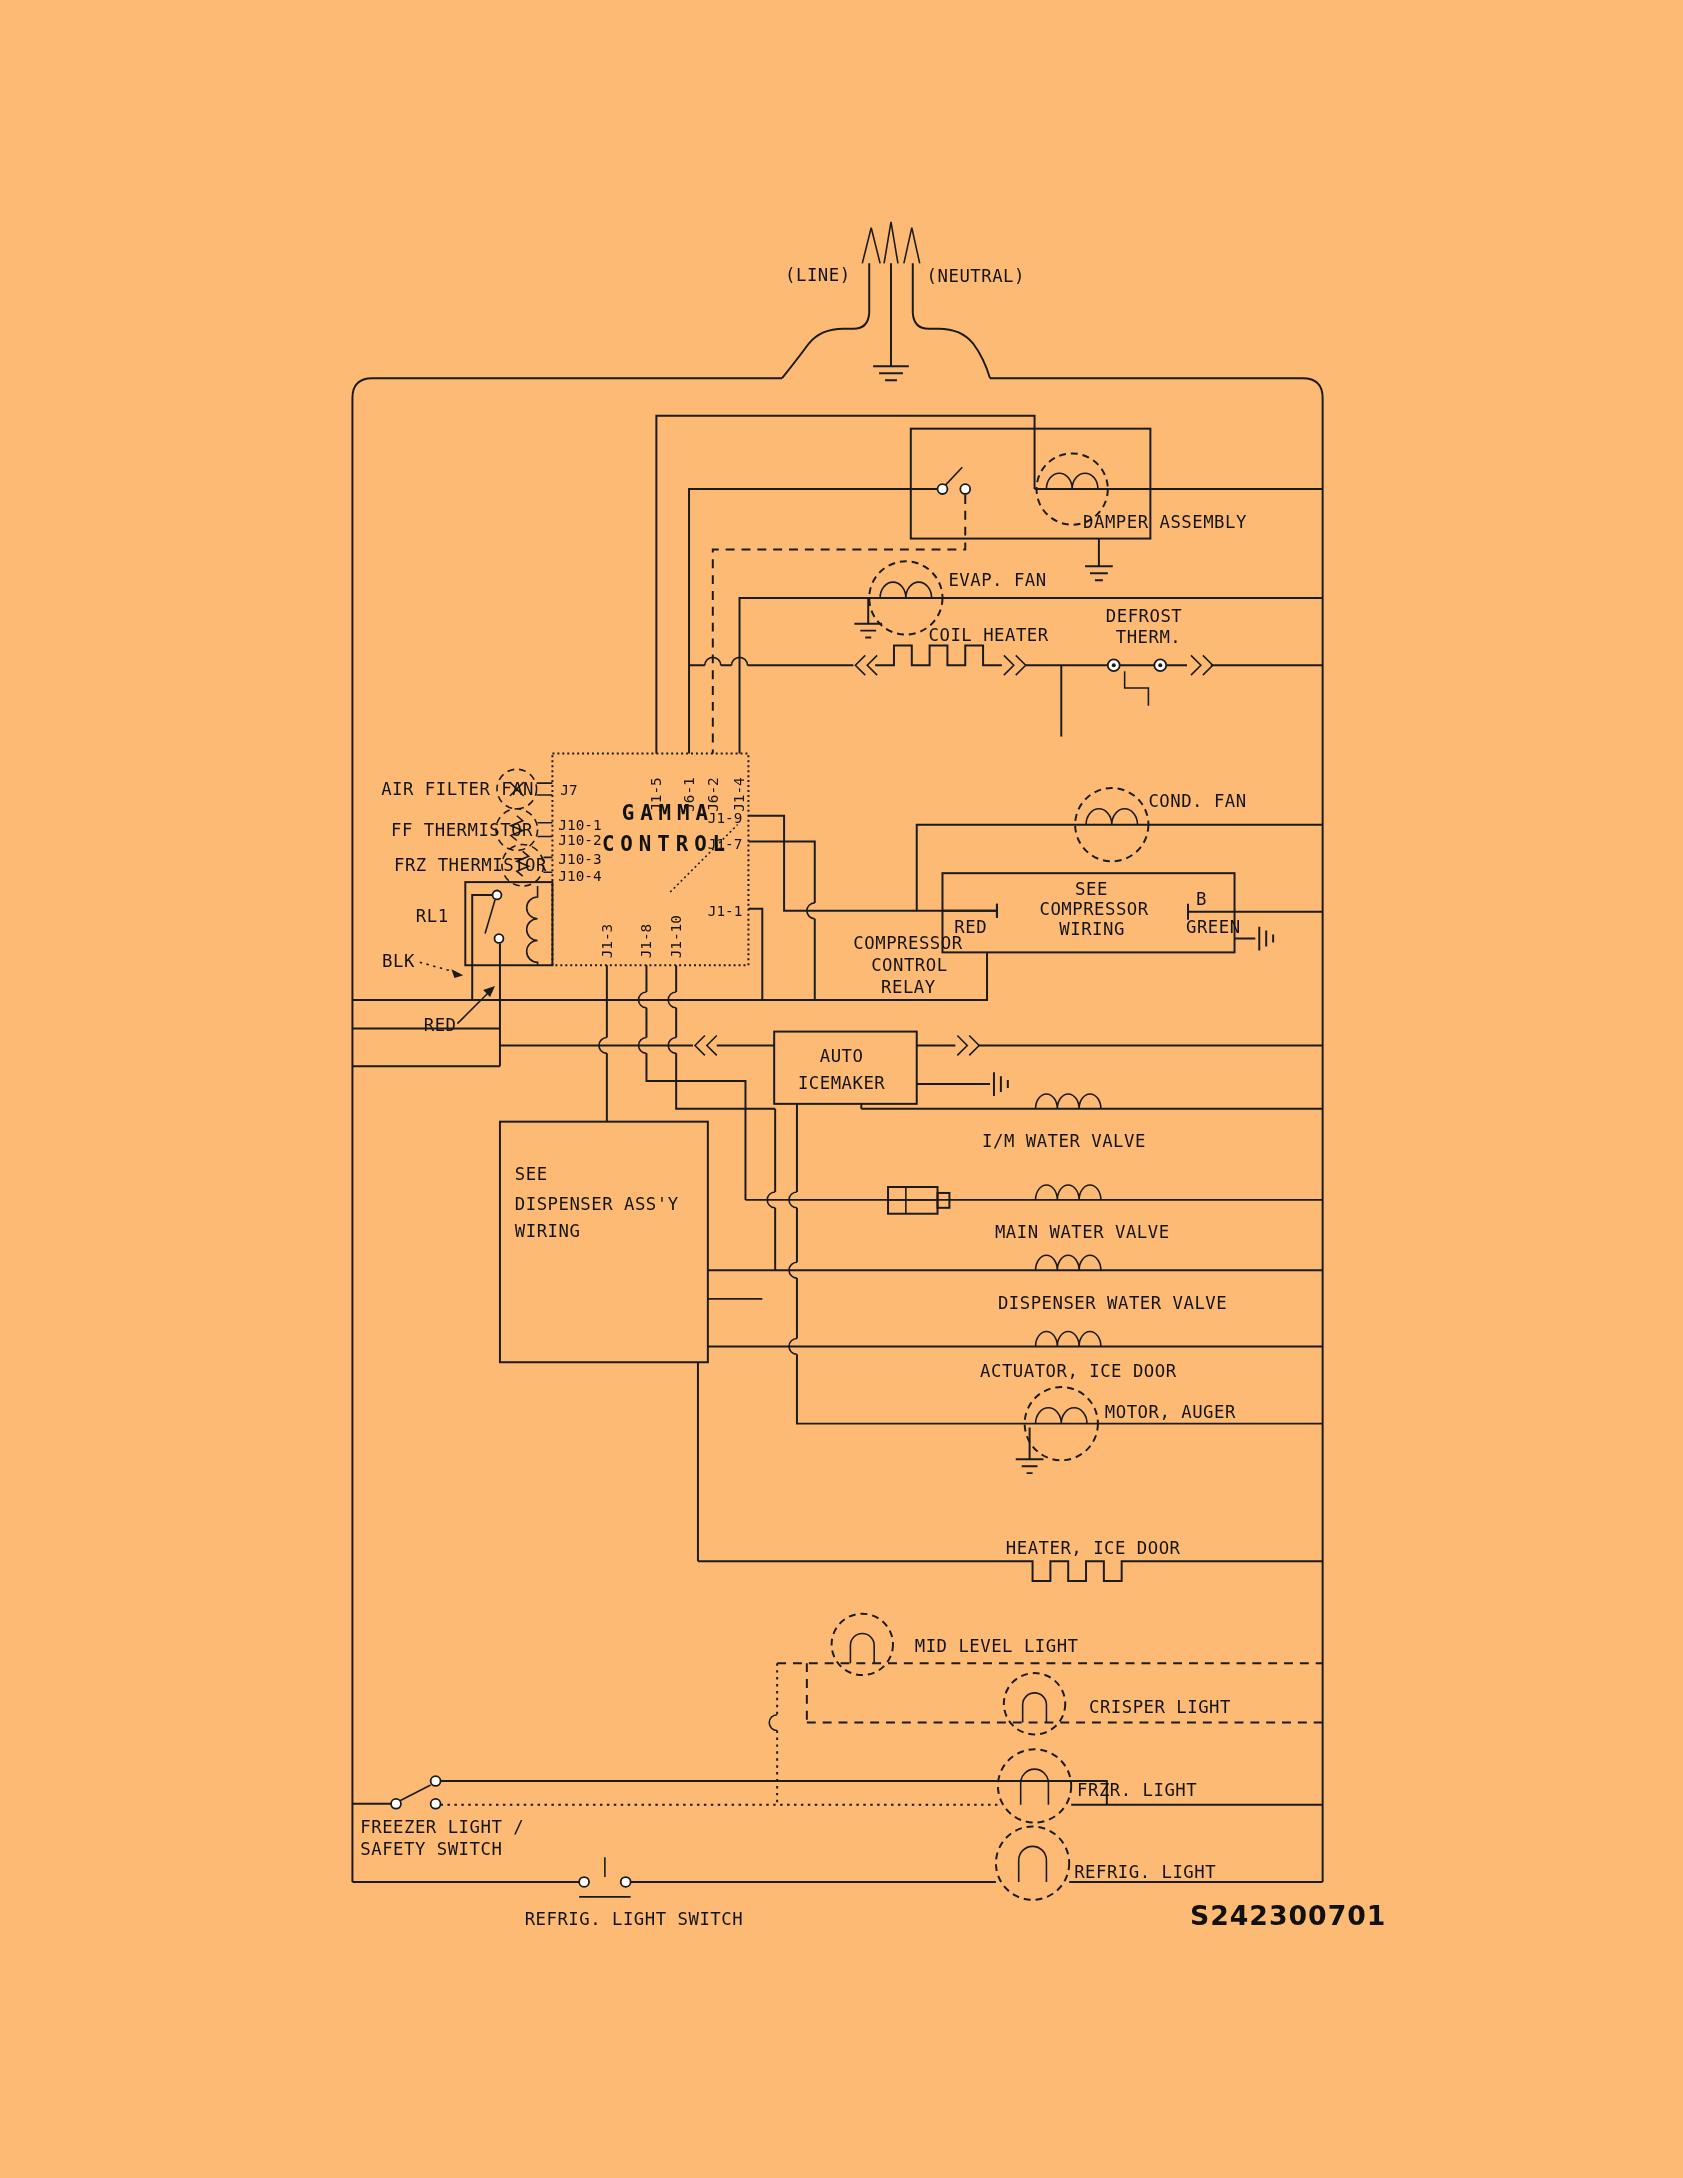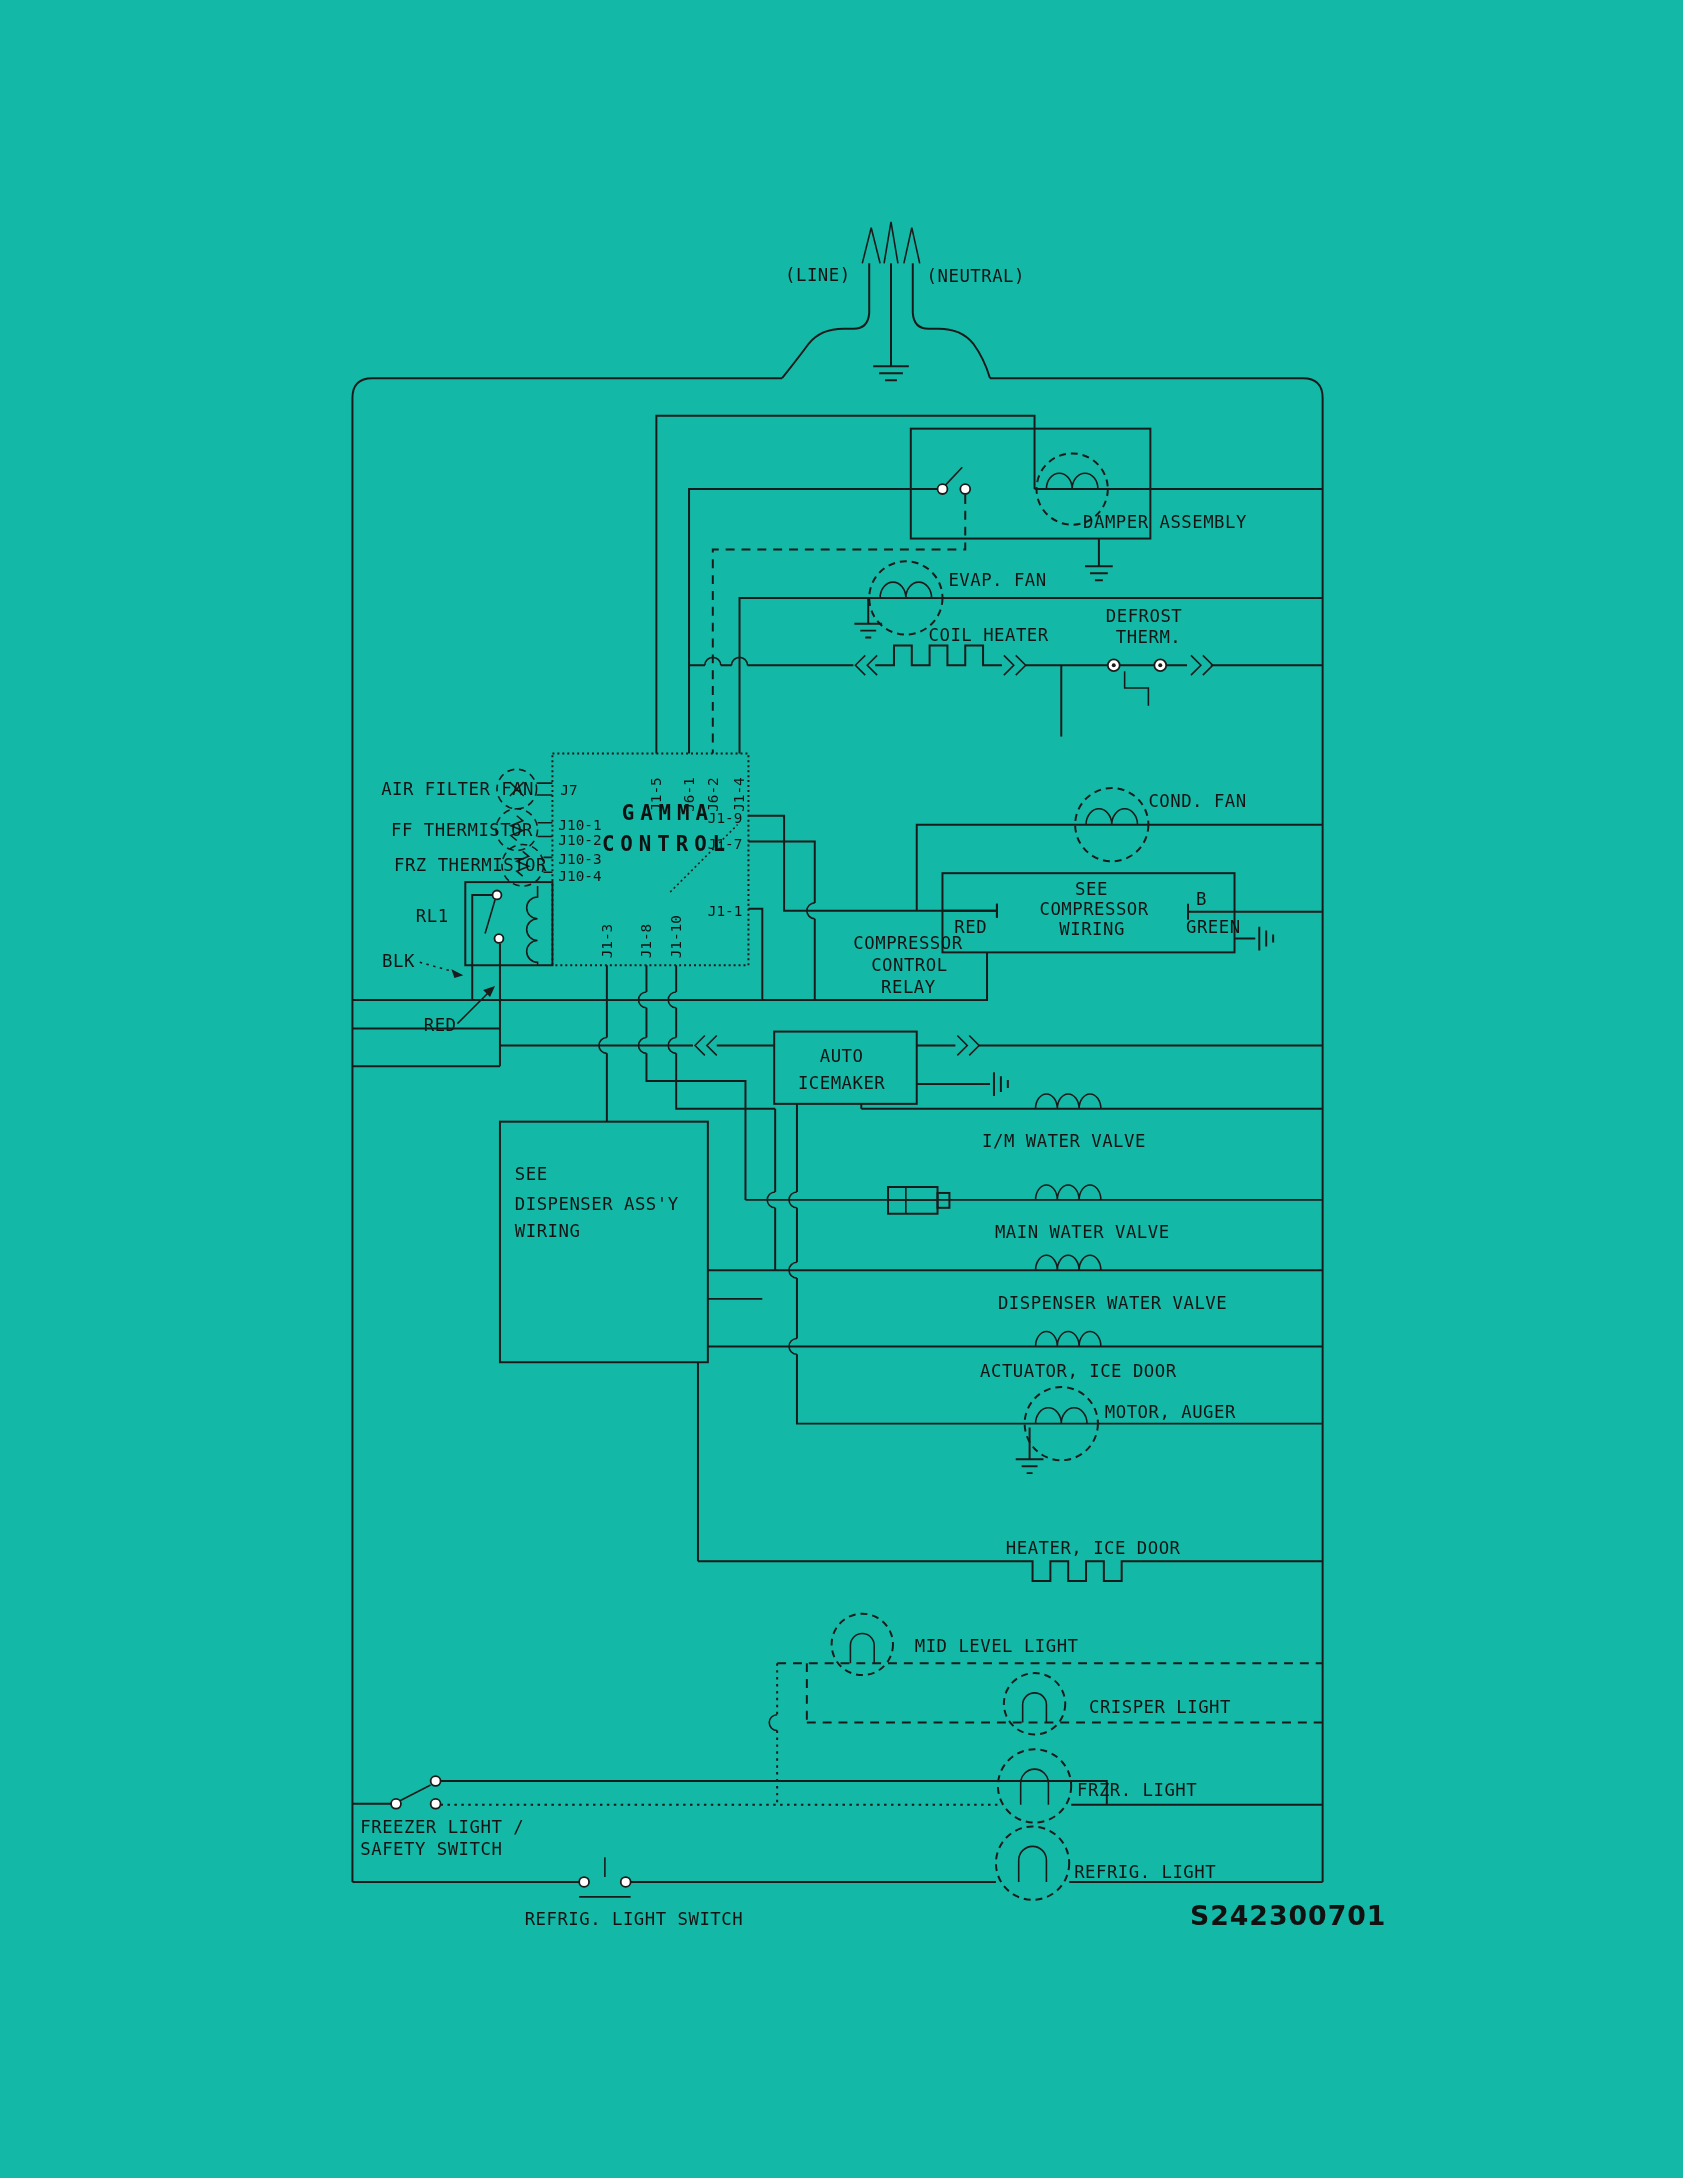--- a/index.html
+++ b/index.html
@@ -1,16 +1,16 @@
 <!DOCTYPE html>
 <html><head>
 <meta charset="utf-8">
 <style>
   html,body{margin:0;padding:0;background:#fff;}
-  .page{width:1683px;height:2178px;position:relative;background:#14b8a6;text-decoration:underline;}
+  .page{width:1683px;height:2178px;position:relative;background:#fdba74;text-decoration:underline;}
   svg{position:absolute;left:0;top:0;}
   .wire{stroke:#1b1b1b;stroke-width:2;fill:none;}
   .wire-thin{stroke:#1b1b1b;stroke-width:1.6;fill:none;}
   .dashed{stroke-dasharray:9,7;}
   .dotted{stroke-dasharray:2.5,4.5;}
   .finedot{stroke-dasharray:2,3;}
   .dashcirc{stroke-dasharray:7,5;}
   .box{stroke:#1b1b1b;stroke-width:2;fill:none;}
   .lbl{font-family:"DejaVu Sans Mono","Liberation Mono",monospace;font-size:17.5px;fill:#141414;letter-spacing:0.5px;}
   .lbl-sm{font-family:"DejaVu Sans Mono","Liberation Mono",monospace;font-size:14.5px;fill:#141414;}

